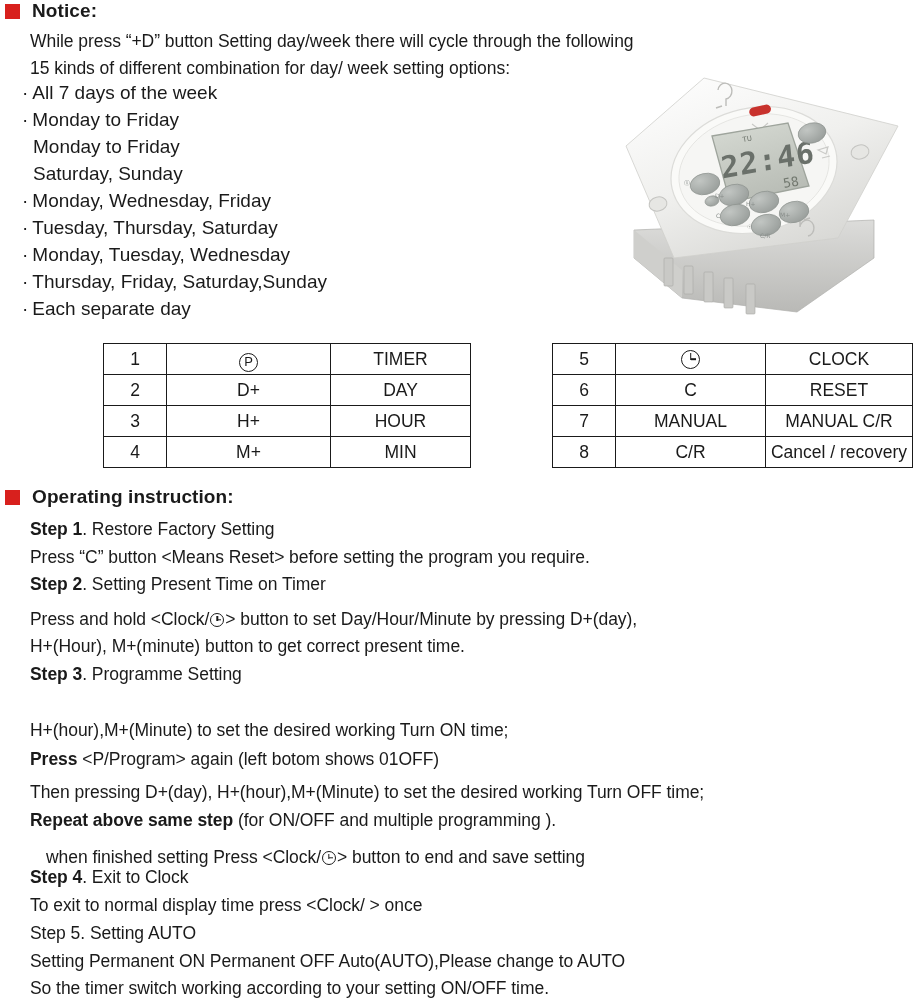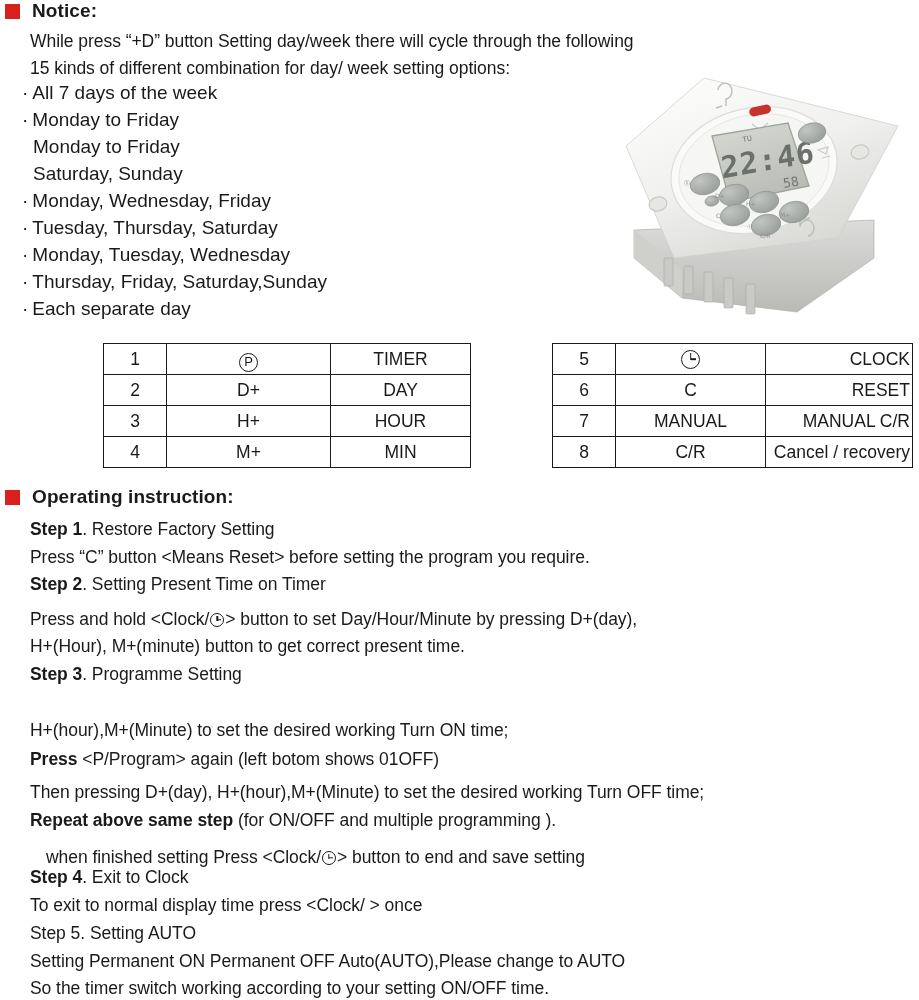--- a/index.html
+++ b/index.html
@@ -84,21 +84,21 @@
     font-size: 17.5px;
     padding: 0 2px;
     white-space: nowrap;
   }
   .keytable td.num { width: 63px; }
   .keytable td.sym { width: 164px; }
   .keytable td.fn  { width: 140px; }
 
   #table-right td.num { width: 63px; }
   #table-right td.sym { width: 150px; }
-  #table-right td.fn  { width: 147px; text-align: right; }
+  #table-right td.fn  { width: 147px; }
 
   
   .circ-p {
     display: inline-block;
     width: 19px; height: 19px;
     border: 1.6px solid #1a1a1a;
     border-radius: 50%;
     line-height: 16px;
     font-size: 13px;
     text-align: center;

